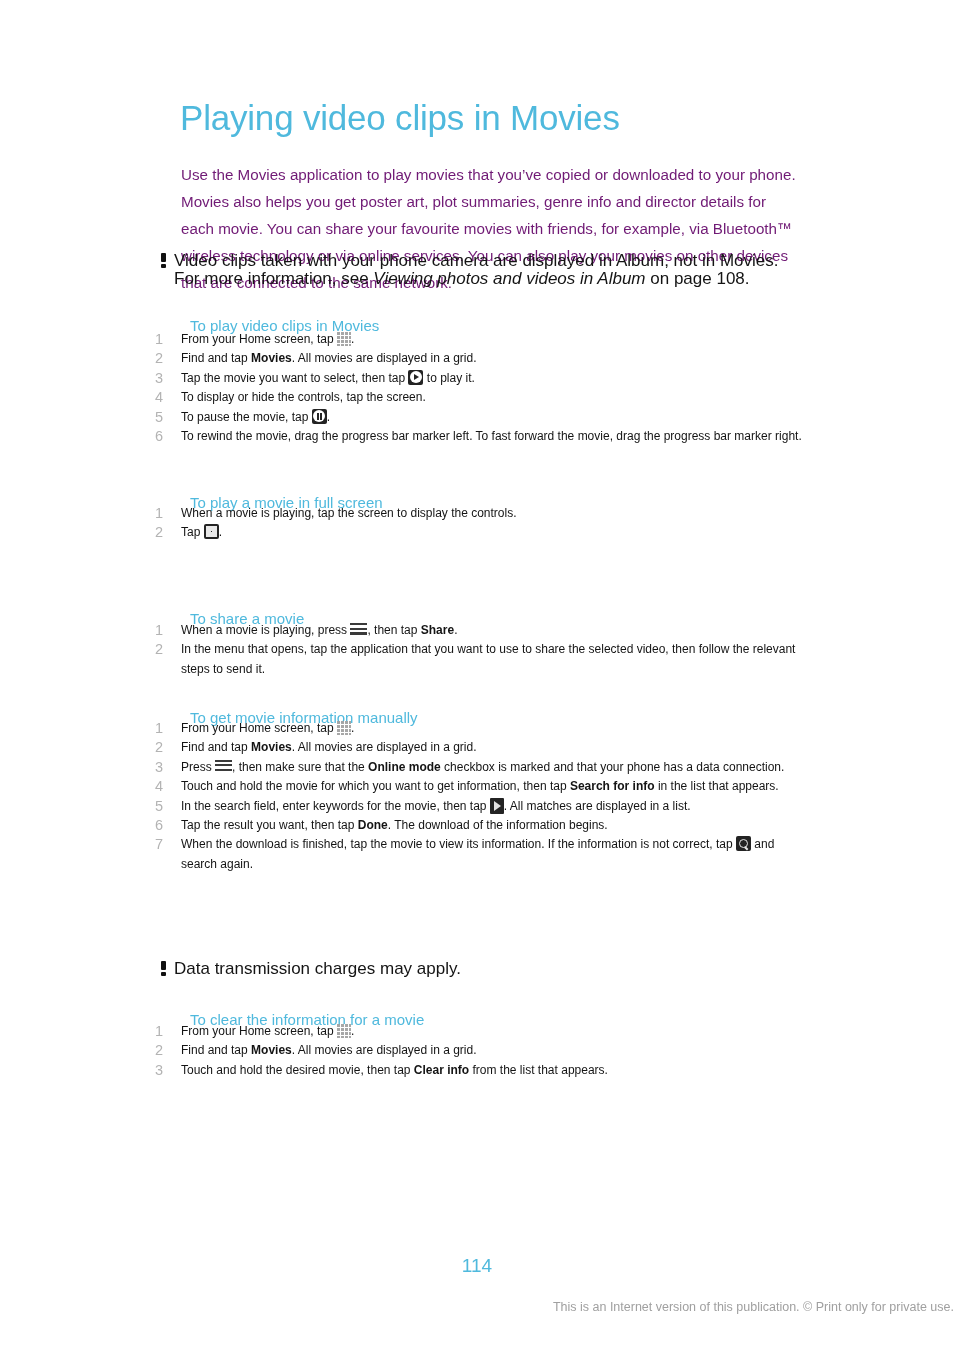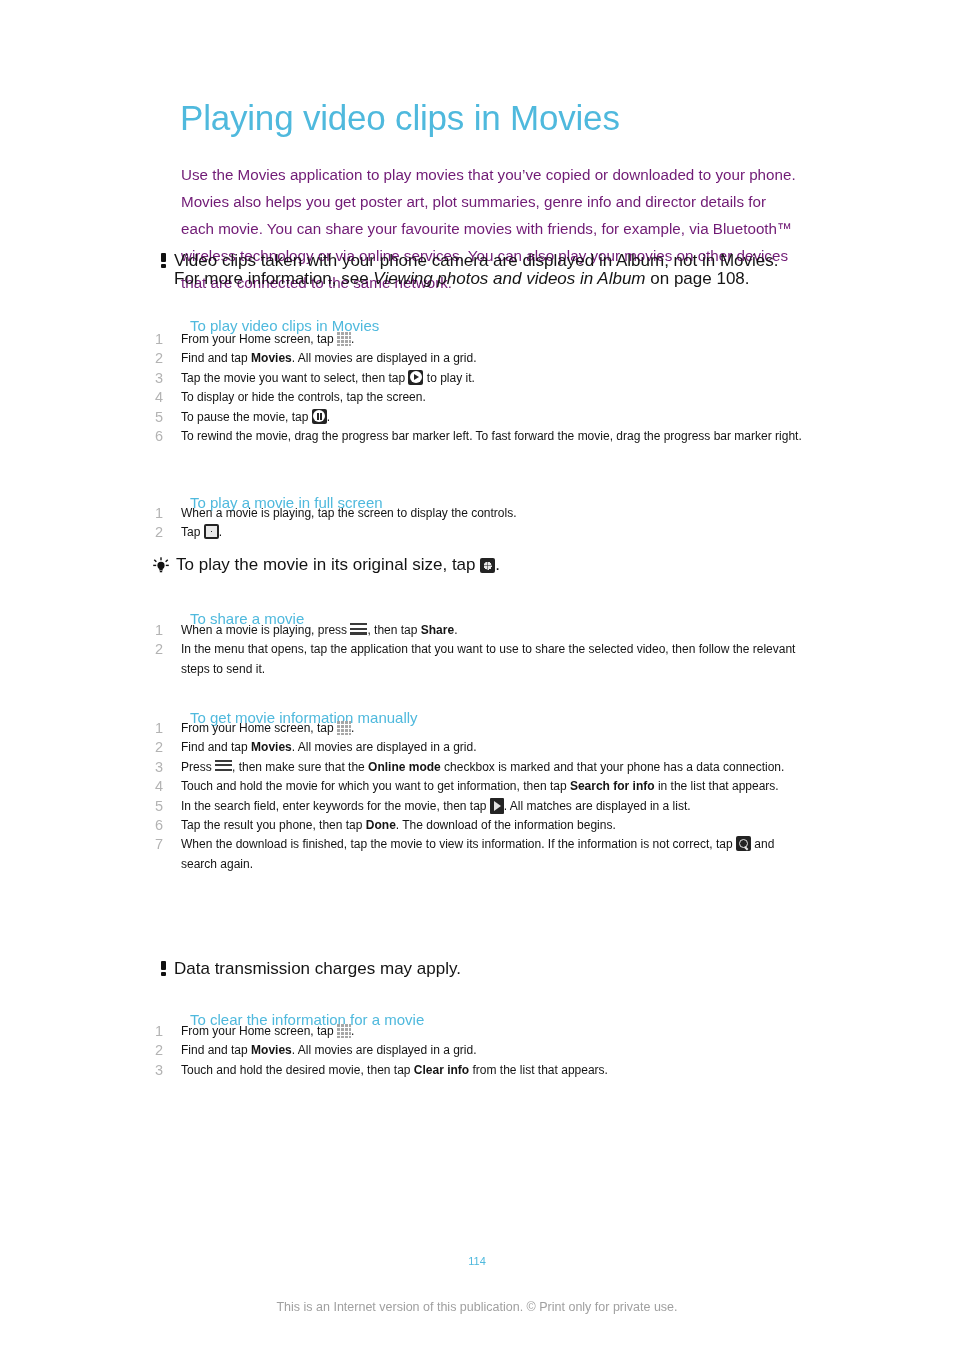--- a/index.html
+++ b/index.html
@@ -273,27 +273,27 @@
     transform-origin: left center;
   }
 
   
   .page-number {
     position: absolute;
     left: 0; right: 0;
     top: 1255px;
     text-align: center;
     color: #4fb9dd;
-    font-size: 11px;
+    font-size: 19px;
   }
   .footer-note {
     position: absolute;
     left: 0; right: 0;
     top: 1300px;
-    text-align: center;
+    text-align: right;
     color: #a0a0a0;
     font-size: 12.5px;
   }
 </style>
 </head>
 <body>
 
 <div class="page">
 
   <h1 class="page-title">Playing video clips in Movies</h1>
@@ -346,35 +346,20 @@
     <div class="step">
       <span class="step-num">1</span>
       <span class="step-body">When a movie is playing, tap the screen to display the controls.</span>
     </div>
     <div class="step">
       <span class="step-num">2</span>
       <span class="step-body"><span>Tap </span><span class="ic ic-btn ic-expand"></span><span>.</span></span>
     </div>
   </div>
 
-  <div class="note" style="top:556px; left:150px;">
-    <span class="note-icon">
-      <svg class="icn-bulb" viewBox="0 0 20 18" width="20" height="18" aria-hidden="true">
-        <circle cx="10" cy="8.4" r="3.6" fill="#111"></circle>
-        <rect x="8.3" y="12" width="3.4" height="1.5" fill="#111"></rect>
-        <rect x="8.8" y="14" width="2.4" height="1.3" fill="#111"></rect>
-        <rect x="9.3" y="0.3" width="1.4" height="3" fill="#111"></rect>
-        <rect x="2.2" y="7.7" width="3" height="1.4" fill="#111"></rect>
-        <rect x="14.8" y="7.7" width="3" height="1.4" fill="#111"></rect>
-        <rect x="3.6" y="2.3" width="1.4" height="3" fill="#111" transform="rotate(-45 4.3 3.8)"></rect>
-        <rect x="15" y="2.3" width="1.4" height="3" fill="#111" transform="rotate(45 15.7 3.8)"></rect>
-      </svg>
-    </span>
-    <span class="note-text" style="padding-left:4px;"><span>To play the movie in its original size, tap </span><span class="ic ic-btn ic-shrink"></span><span>.</span></span>
-  </div>
 
   <h2 class="sub-heading" style="top:597px;">To share a movie</h2>
   <div class="steps" style="top:621px;">
     <div class="step">
       <span class="step-num">1</span>
       <span class="step-body"><span>When a movie is playing, press </span><span class="ic ic-menu"></span><span>, then tap </span><b>Share</b><span>.</span></span>
     </div>
     <div class="step">
       <span class="step-num">2</span>
       <span class="step-body">In the menu that opens, tap the application that you want to use to share the selected video, then follow the relevant steps to send it.</span>
@@ -404,21 +389,21 @@
       <span class="step-body"><span>Touch and hold the movie for which you want to get information, then tap </span><b>Search for info</b><span> in the list that appears.</span></span>
     </div>
 
     <div class="step">
       <span class="step-num">5</span>
       <span class="step-body"><span>In the search field, enter keywords for the movie, then tap </span><span class="ic ic-goarrow"></span><span>. All matches are displayed in a list.</span></span>
     </div>
 
     <div class="step">
       <span class="step-num">6</span>
-      <span class="step-body"><span>Tap the result you phone, then tap </span><b>Done</b><span>. The download of the information begins.</span></span>
+      <span class="step-body"><span>Tap the result you want, then tap </span><b>Done</b><span>. The download of the information begins.</span></span>
     </div>
 
     <div class="step">
       <span class="step-num">7</span>
       <span class="step-body"><span>When the download is finished, tap the movie to view its information. If the information is not correct, tap </span><span class="ic ic-search"></span><span> and search again.</span></span>
     </div>
   </div>
 
   <div class="note" style="top:960px; left:152px;">
     <span class="note-icon">

